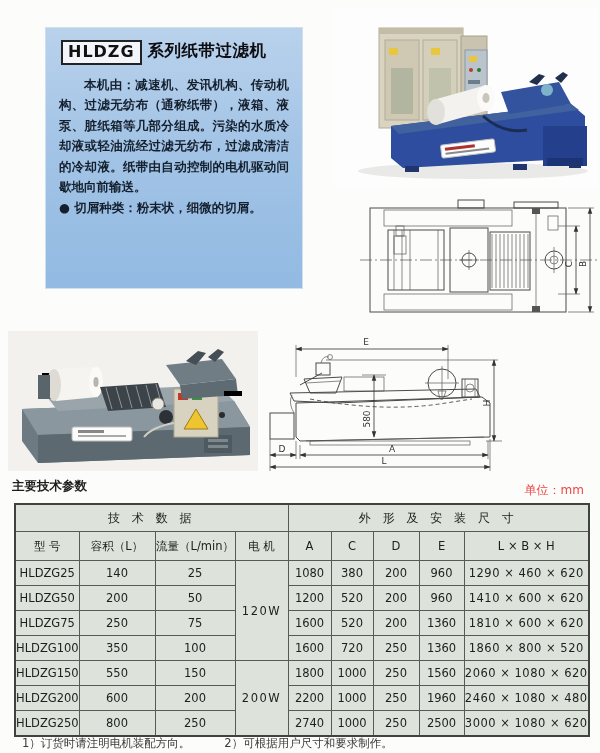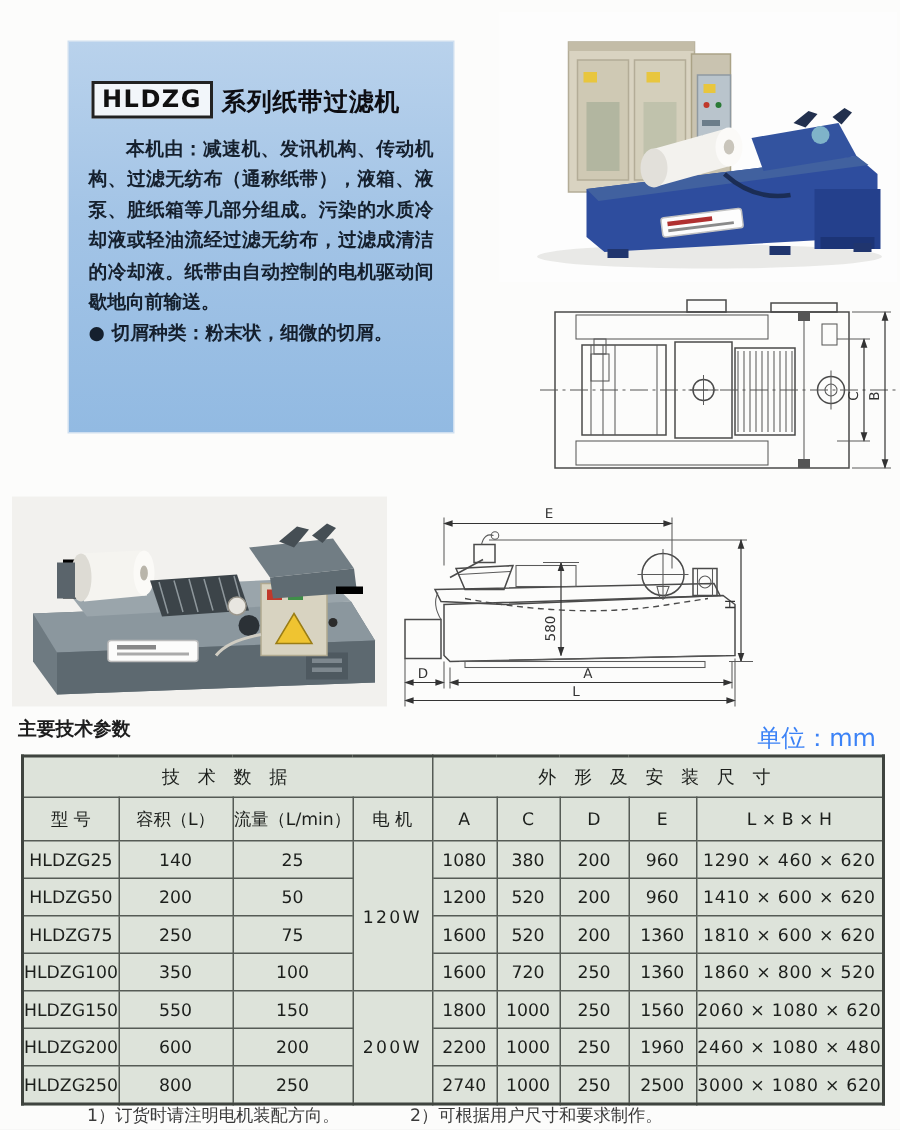--- a/index.html
+++ b/index.html
@@ -3,21 +3,21 @@
 <meta charset="utf-8">
 <style>
   html,body{margin:0;padding:0;}
   body{font-family:"DejaVu Sans","Liberation Sans",sans-serif;background:#e8e8e8;}
   #page{position:relative;width:600px;height:753px;background:#fcfcfb;margin:0 auto;overflow:hidden;}
 
   
   .intro-box{position:absolute;left:46px;top:28px;width:256px;height:260px;
     background:linear-gradient(180deg,#b9d2ec 0%,#a3c4e6 45%,#92bae2 100%);
     padding:10px 13px;box-sizing:border-box;box-shadow:0 0 0 1px #cfdff0;}
-  .intro-title{display:flex;align-items:flex-end;gap:6px;margin:16px 0 10px 2px;}
+  .intro-title{display:flex;align-items:flex-start;gap:6px;margin:2px 0 10px 2px;}
   .model-chip{font-weight:bold;font-size:16px;color:#111;background:#f2f6fa;
     border:2px solid #222;padding:0px 5px 1px 5px;letter-spacing:1px;line-height:1.25;}
   .title-suffix{font-weight:bold;font-size:16.5px;color:#0d0d12;letter-spacing:0.5px;}
   .intro-text{font-size:12.5px;line-height:1.63;color:#15202e;font-weight:600;
     text-align:justify;text-indent:2em;margin:0;}
   .intro-bullet{font-size:12.5px;line-height:1.63;color:#15202e;font-weight:600;
     text-align:justify;margin:1px 0 0 0;}
 
   
   .photo-top{position:absolute;left:333px;top:8px;width:265px;height:180px;background:#fdfdfd;}
@@ -27,37 +27,37 @@
   
   .drawing-top{position:absolute;left:358px;top:192px;width:242px;height:136px;}
   .drawing-side{position:absolute;left:266px;top:333px;width:334px;height:142px;}
   .drawing-top svg,.drawing-side svg{display:block;width:100%;height:100%;}
   .dwg{stroke:#4a4a4a;fill:none;stroke-width:1;}
   .dwg-thin{stroke:#5a5a5a;fill:none;stroke-width:0.7;}
   .dim-text{font-size:9px;fill:#333;font-family:"DejaVu Sans",sans-serif;}
 
   
   .caption-params{position:absolute;left:12px;top:478px;font-size:12.5px;color:#1d1d1d;font-weight:700;}
-  .caption-unit{position:absolute;right:16px;top:482px;font-size:16px;color:#3b82f6;}
+  .caption-unit{position:absolute;right:16px;top:482px;font-size:12px;color:#ef4444;}
 
   
   .table-wrap{position:absolute;left:14px;top:503px;width:574px;}
   table.spec{border-collapse:collapse;width:574px;table-layout:fixed;background:#dde3da;
     border:2px solid #3f443f;}
   table.spec th,table.spec td{border:1px solid #555b55;font-weight:normal;
     color:#1c1f1c;text-align:center;padding:0;overflow:hidden;white-space:nowrap;}
   table.spec th{font-size:12px;height:26px;}
   tr.colnames th{height:28px;font-size:11.5px;}
   table.spec td{font-size:11.5px;height:24px;}
   th.group-head{letter-spacing:4px;margin-top:43px;}
   td.model-cell{text-align:left;padding-left:9px;}
   td.motor-cell{letter-spacing:1.5px;}
   td.lbh-cell{letter-spacing:0.5px;}
 
-  .notes{position:absolute;left:22px;top:736px;font-size:11.5px;color:#3a3a3a;display:flex;gap:47px;margin-left:36px;}
+  .notes{position:absolute;left:22px;top:736px;font-size:11.5px;color:#3a3a3a;display:flex;gap:34px;}
 </style>
 </head>
 <body>
 
 <div id="page">
 
   <div class="intro-box">
     <div class="intro-title">
       <span class="model-chip">HLDZG</span>
       <span class="title-suffix">系列纸带过滤机</span>

